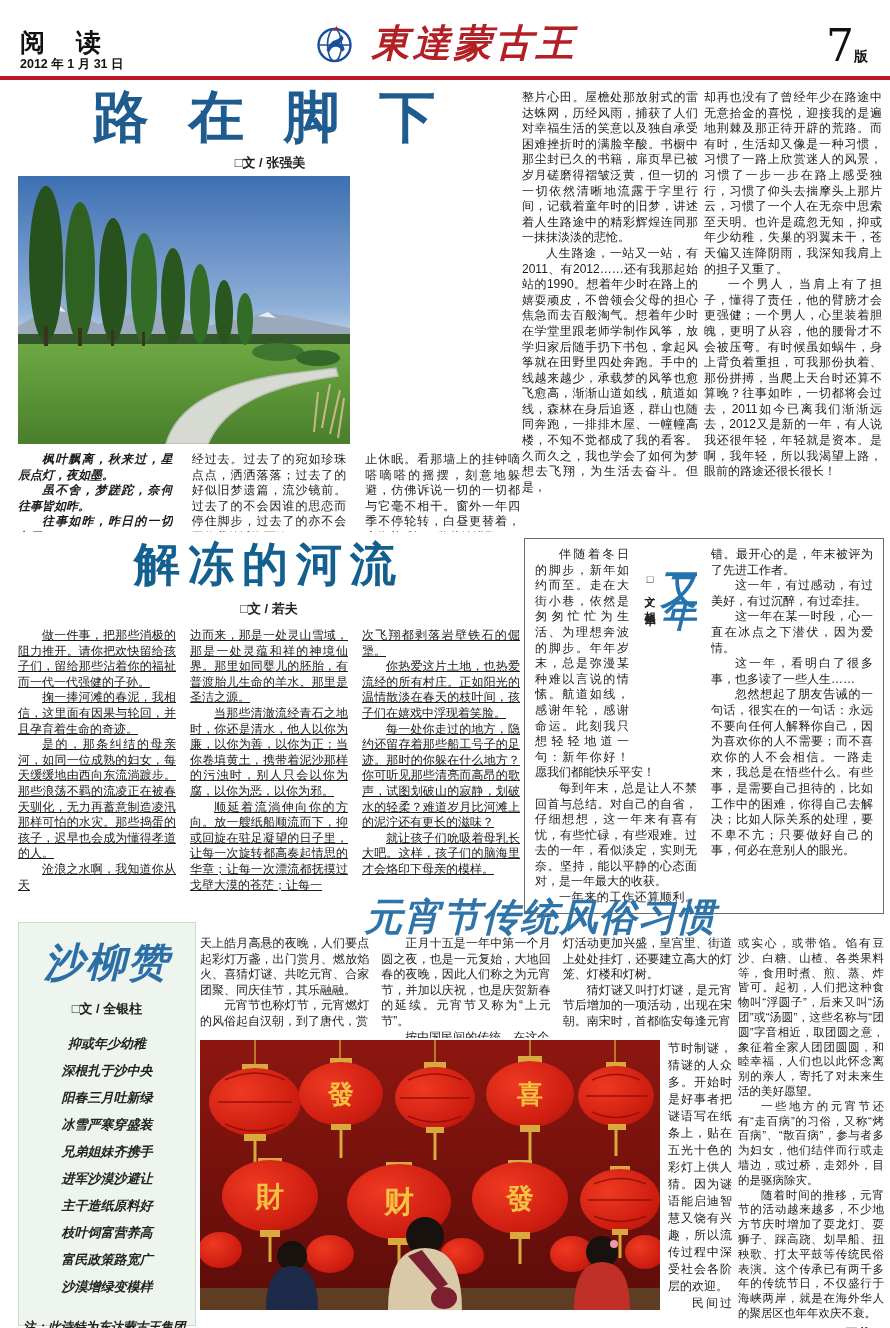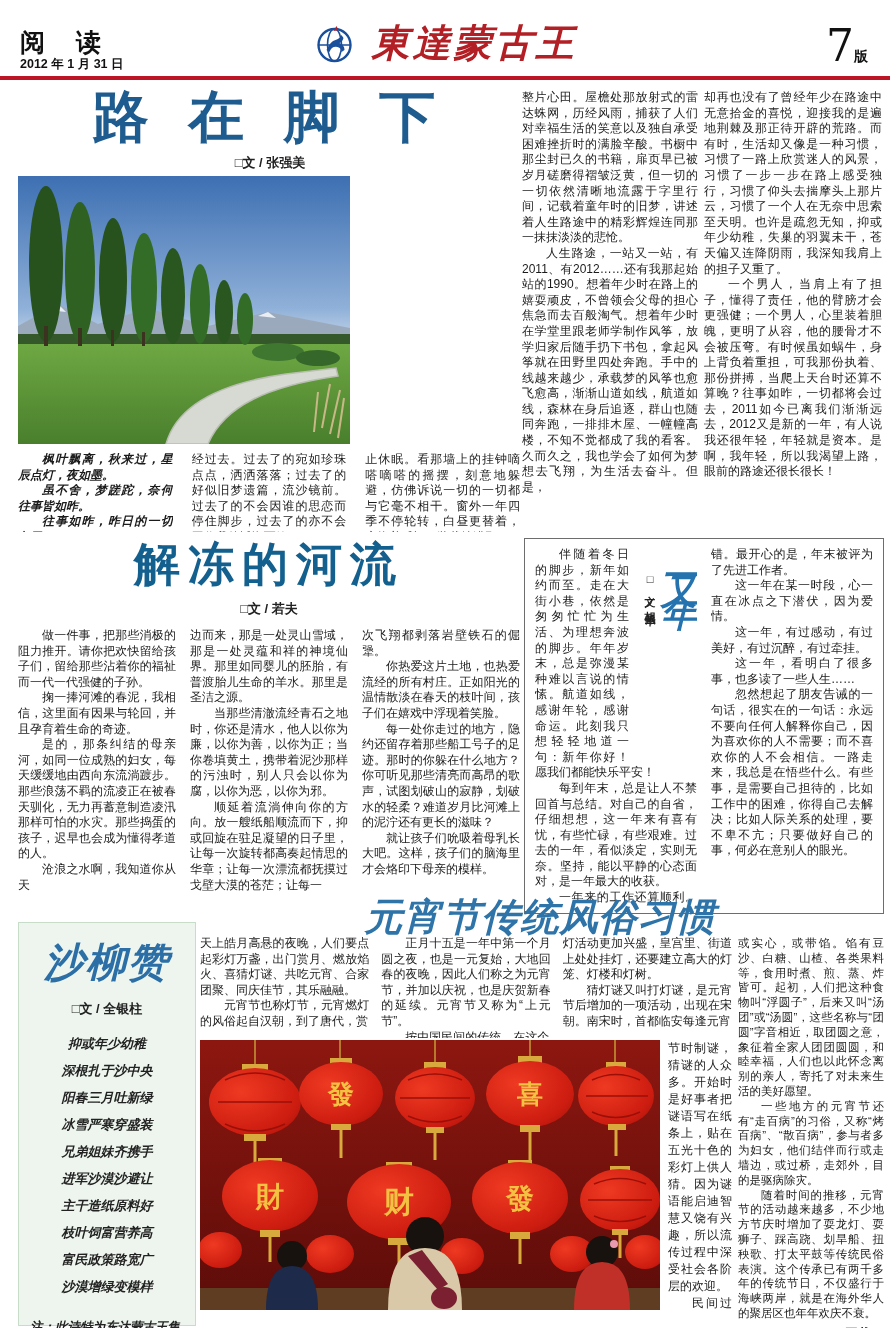--- a/index.html
+++ b/index.html
@@ -32,34 +32,34 @@
   .art1-bottom .col{flex:1;}
   .art1-bottom .poem p{font-style:italic;font-weight:bold;font-size:12px;}
   .art1-colD{position:absolute;left:522px;top:90px;width:176px;height:442px;}
   .art1-colE{position:absolute;left:704px;top:90px;width:178px;height:442px;}
 
   
   .art2{position:absolute;left:18px;top:534px;width:502px;}
   .art2 h2{margin:0;text-align:center;font-size:46px;font-weight:bold;color:#13608f;letter-spacing:8px;}
   .art2 .byline{margin-top:4px;}
   .art2-cols{display:flex;gap:14px;margin-top:10px;height:300px;}
-  .art2-cols .col{flex:1;}
+  .art2-cols .col{flex:1;text-decoration:underline;}
 
   
   .year-box{position:absolute;left:524px;top:538px;width:360px;height:376px;border:1px solid #6d6d6d;
             box-sizing:border-box;padding:8px 10px;display:flex;gap:14px;}
   .year-box .col{flex:1;}
   .yb-float{float:right;width:64px;height:212px;margin-left:4px;display:flex;flex-direction:row;justify-content:flex-end;}
   .yb-title{writing-mode:vertical-rl;font-size:36px;font-weight:bold;font-style:italic;color:#2472ae;
             letter-spacing:10px;line-height:1;}
   .yb-byline{writing-mode:vertical-rl;font-size:11px;font-weight:bold;color:#222;margin-right:4px;padding-top:26px;letter-spacing:2px;}
 
   
   .poem-box{position:absolute;left:18px;top:922px;width:178px;height:404px;background:#edf5ee;
-            border:1px solid #c7ddca;box-sizing:border-box;text-align:center;padding:12px 8px;}
+            border:1px solid #c7ddca;box-sizing:border-box;text-align:center;padding:12px 1px;}
   .poem-box .ptitle{font-size:40px;font-weight:bold;font-style:italic;color:#2b6fa6;letter-spacing:2px;}
   .poem-box .byline{margin-top:10px;}
   .poem-lines{margin-top:12px;}
   .poem-lines div{font-size:13px;font-style:italic;font-weight:bold;line-height:27px;color:#222;}
   .poem-note{margin-top:16px;text-align:left;font-size:12.5px;font-style:italic;font-weight:bold;line-height:22px;padding:0 3px;color:#222;}
 
   
   .lantern-title{position:absolute;left:290px;top:892px;width:500px;text-align:center;
                  font-size:38px;font-weight:bold;font-style:italic;color:#2e74a8;letter-spacing:1px;white-space:nowrap;}
   .lantern-cols{position:absolute;left:200px;top:936px;width:532px;height:102px;display:flex;gap:12px;}
@@ -198,22 +198,22 @@
       <div class="yb-float">
         <div class="yb-byline">□文／胡佩华</div>
         <div class="yb-title">又一年</div>
       </div>
       <p>伴随着冬日的脚步，新年如约而至。走在大街小巷，依然是匆匆忙忙为生活、为理想奔波的脚步。年年岁末，总是弥漫某种难以言说的情愫。航道如线，感谢年轮，感谢命运。此刻我只想轻轻地道一句：新年你好！愿我们都能快乐平安！</p>
       <p>每到年末，总是让人不禁回首与总结。对自己的自省，仔细想想，这一年来有喜有忧，有些忙碌，有些艰难。过去的一年，看似淡定，实则无奈。坚持，能以平静的心态面对，是一年最大的收获。</p>
       <p>一年来的工作还算顺利。最欣慰的是自己更加成熟。工作中有领导的认可，有同事的支持，每天忙得不亦乐乎，感觉还不</p>
     </div>
     <div class="col">
       <p class="cont">错。最开心的是，年末被评为了先进工作者。</p>
+      <p>这一年，有过感动，有过美好，有过沉醉，有过牵挂。</p>
       <p>这一年在某一时段，心一直在冰点之下潜伏，因为爱情。</p>
-      <p>这一年，有过感动，有过美好，有过沉醉，有过牵挂。</p>
       <p>这一年，看明白了很多事，也多读了一些人生……</p>
       <p>忽然想起了朋友告诫的一句话，很实在的一句话：永远不要向任何人解释你自己，因为喜欢你的人不需要；而不喜欢你的人不会相信。一路走来，我总是在悟些什么。有些事，是需要自己担待的，比如工作中的困难，你得自己去解决；比如人际关系的处理，要不卑不亢；只要做好自己的事，何必在意别人的眼光。</p>
     </div>
   </div>
 
   <div class="poem-box">
     <div class="ptitle">沙柳赞</div>
     <div class="byline">□文 / 全银柱</div>
     <div class="poem-lines">
       <div>抑或年少幼稚</div>

